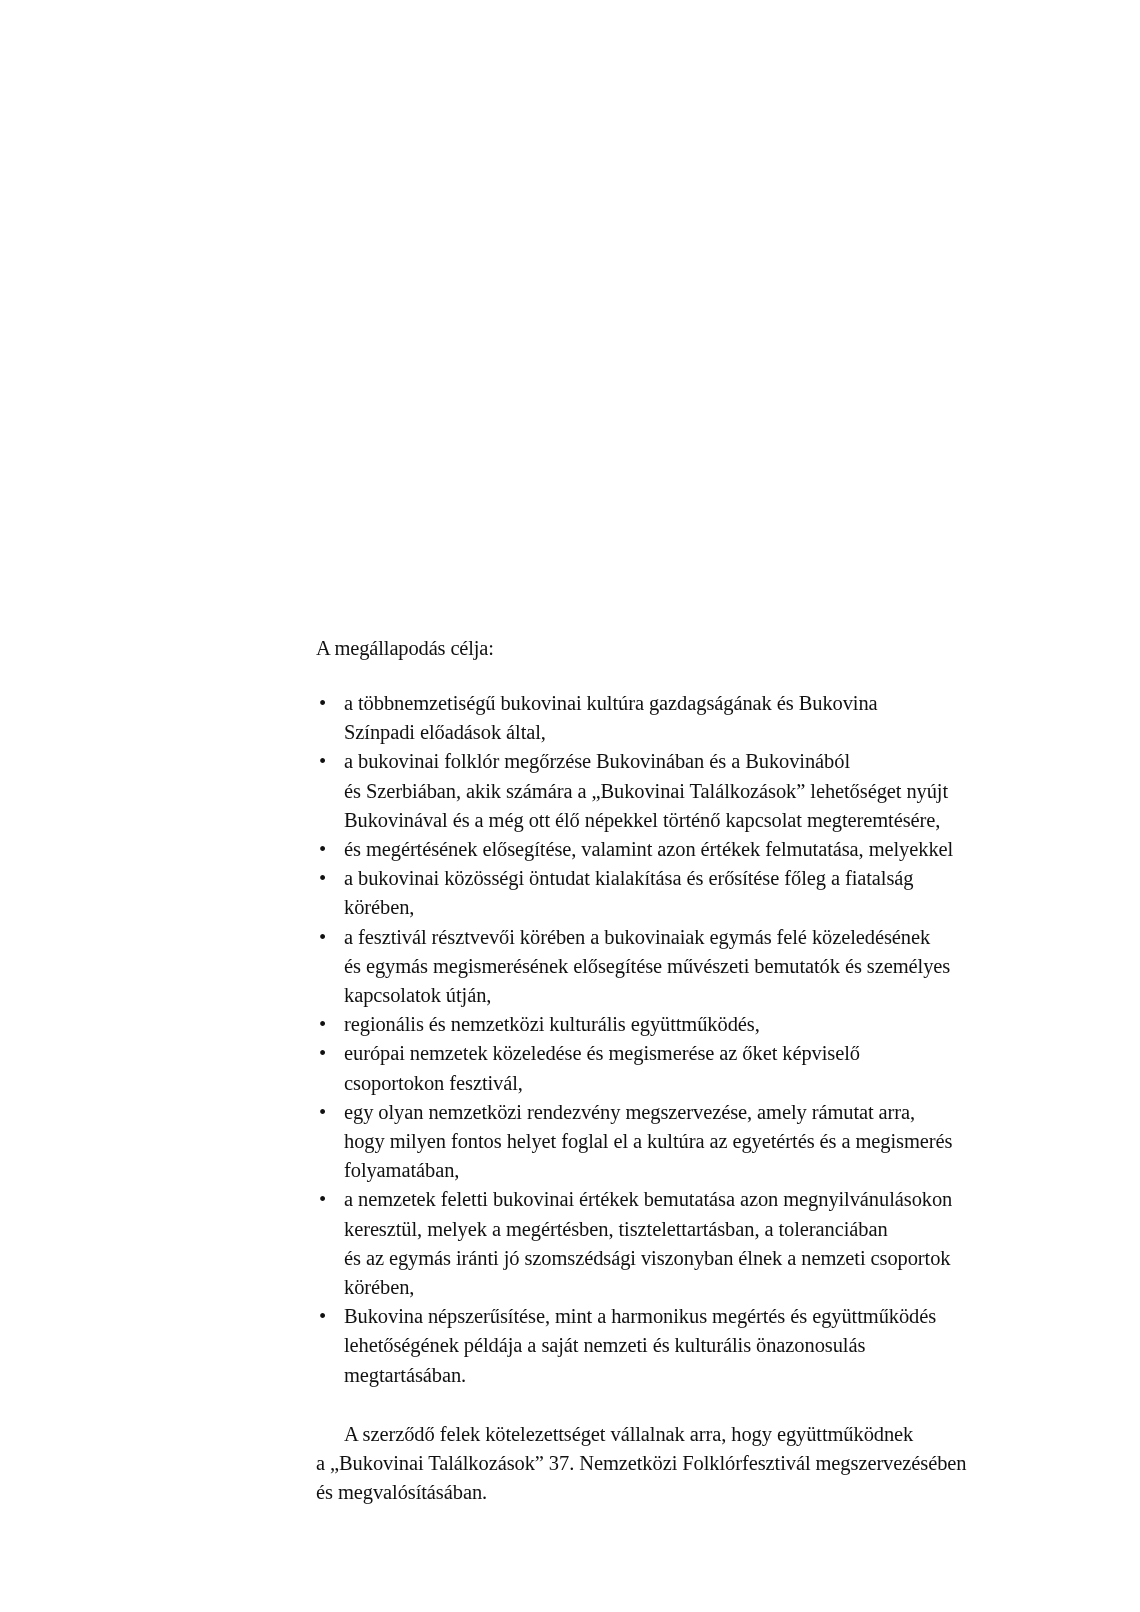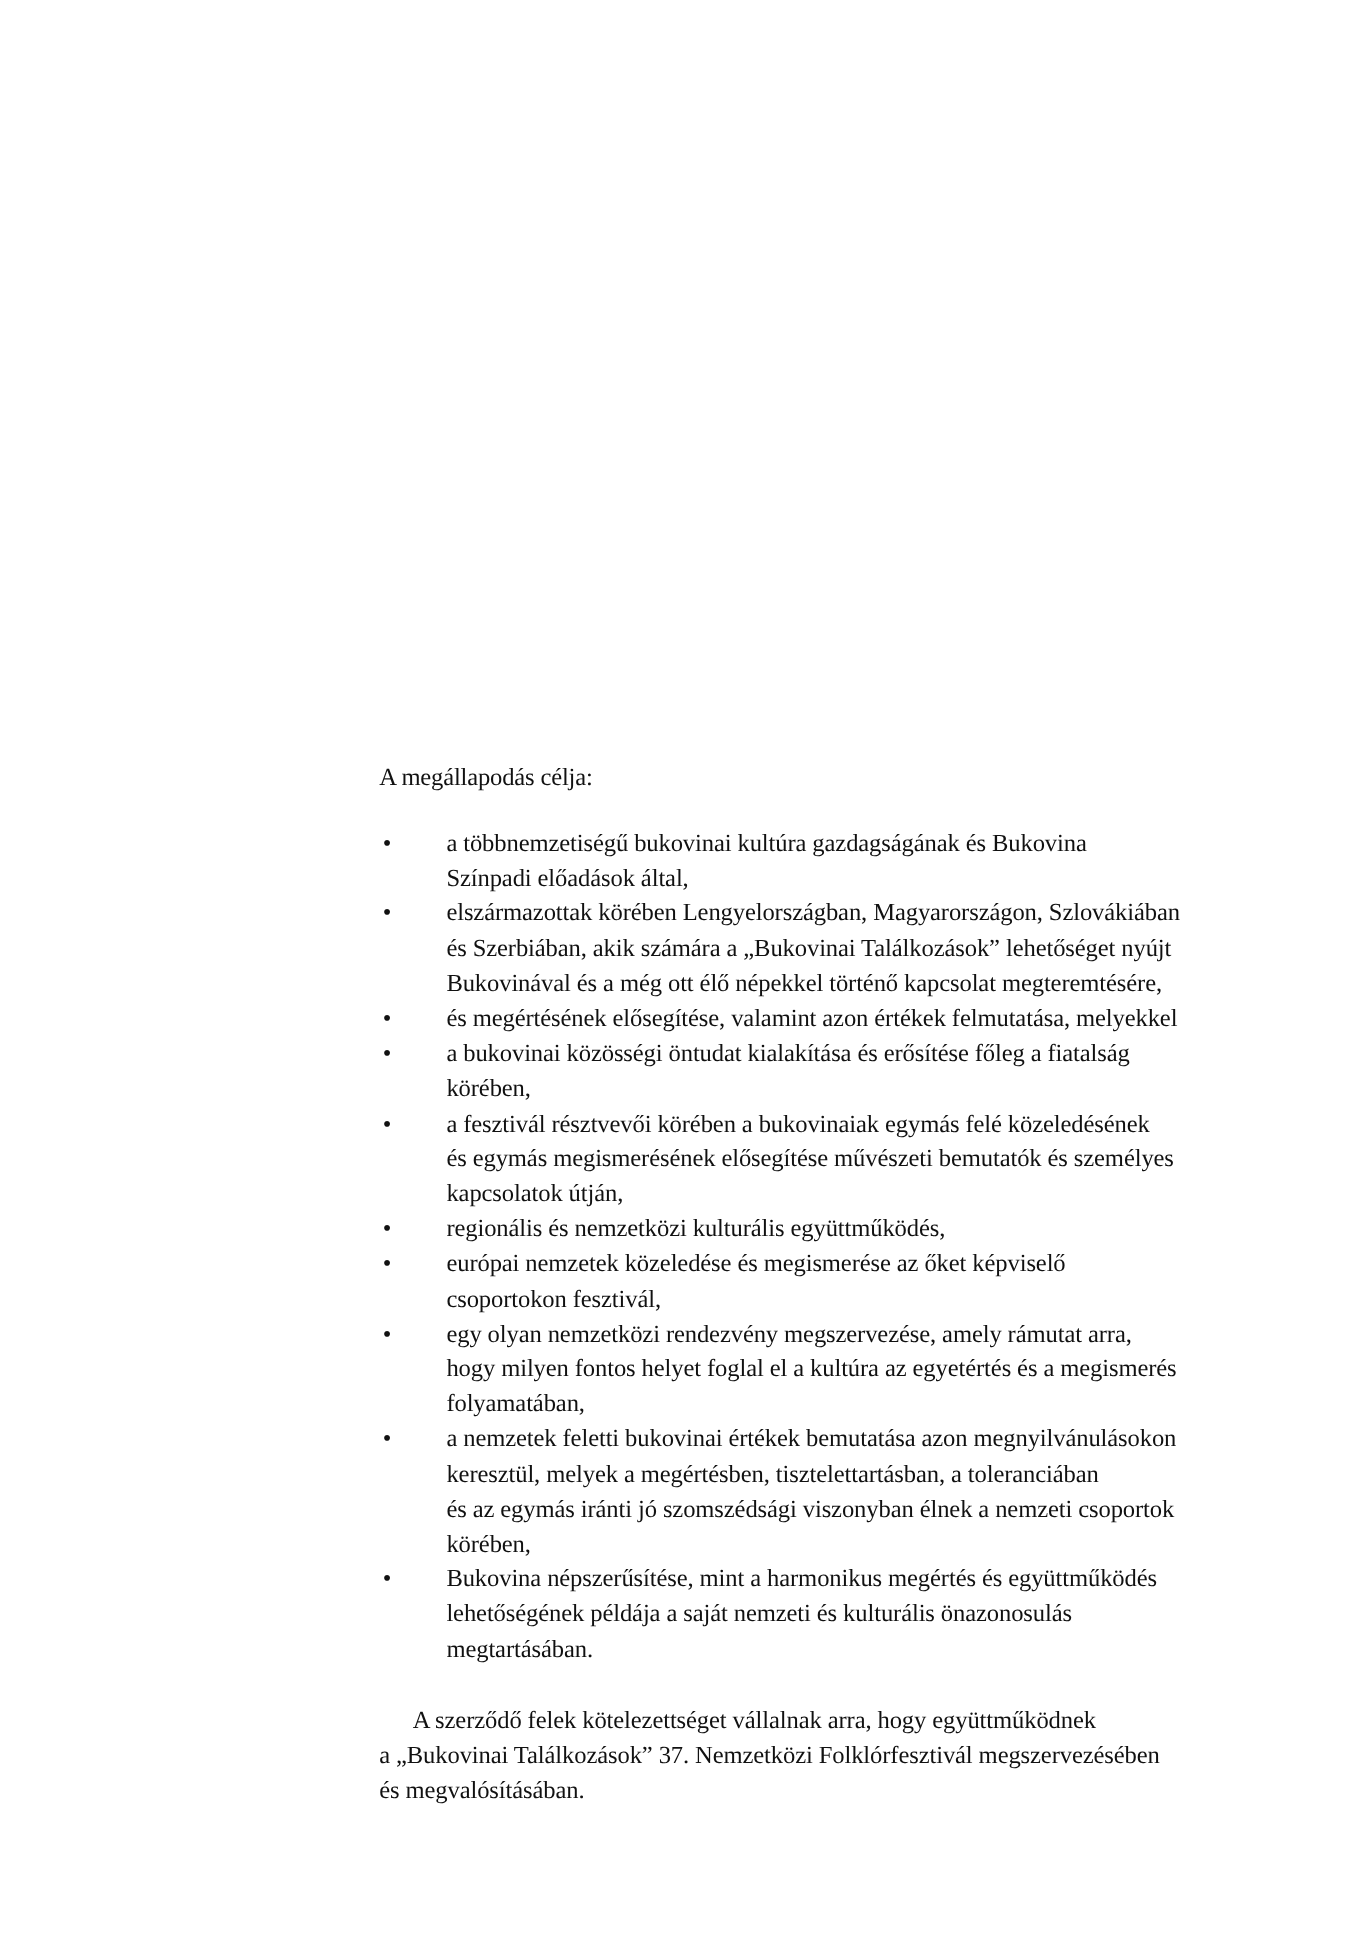--- a/index.html
+++ b/index.html
@@ -63,21 +63,20 @@
   }
 
   .bullet-list li .bullet-text {
     display: block;
   }
 
   
   .bullet-list li .bullet-text .ln {
     display: block;
     white-space: nowrap;
-    margin-left: 28px;
   }
 
   .closing {
     margin-top: 30px;
     font-size: 20.5px;
     line-height: 29.2px;
     letter-spacing: -0.1px;
   }
 
   .closing .ln {
@@ -102,21 +101,21 @@
         <li>
           <span class="bullet-dot">•</span>
           <span class="bullet-text">
             <span class="ln">a többnemzetiségű bukovinai kultúra gazdagságának és Bukovina</span>
             <span class="ln">Színpadi előadások által,</span>
           </span>
         </li>
         <li>
           <span class="bullet-dot">•</span>
           <span class="bullet-text">
-            <span class="ln">elszármazottak körében Lengyelországban, Magyarországon, Szlovákiában</span>
+            <span class="ln">a bukovinai folklór megőrzése Bukovinában és a Bukovinából</span>
             <span class="ln">és Szerbiában, akik számára a „Bukovinai Találkozások” lehetőséget nyújt</span>
             <span class="ln">Bukovinával és a még ott élő népekkel történő kapcsolat megteremtésére,</span>
           </span>
         </li>
         <li>
           <span class="bullet-dot">•</span>
           <span class="bullet-text">
             <span class="ln">és megértésének elősegítése, valamint azon értékek felmutatása, melyekkel</span>
           </span>
         </li>

